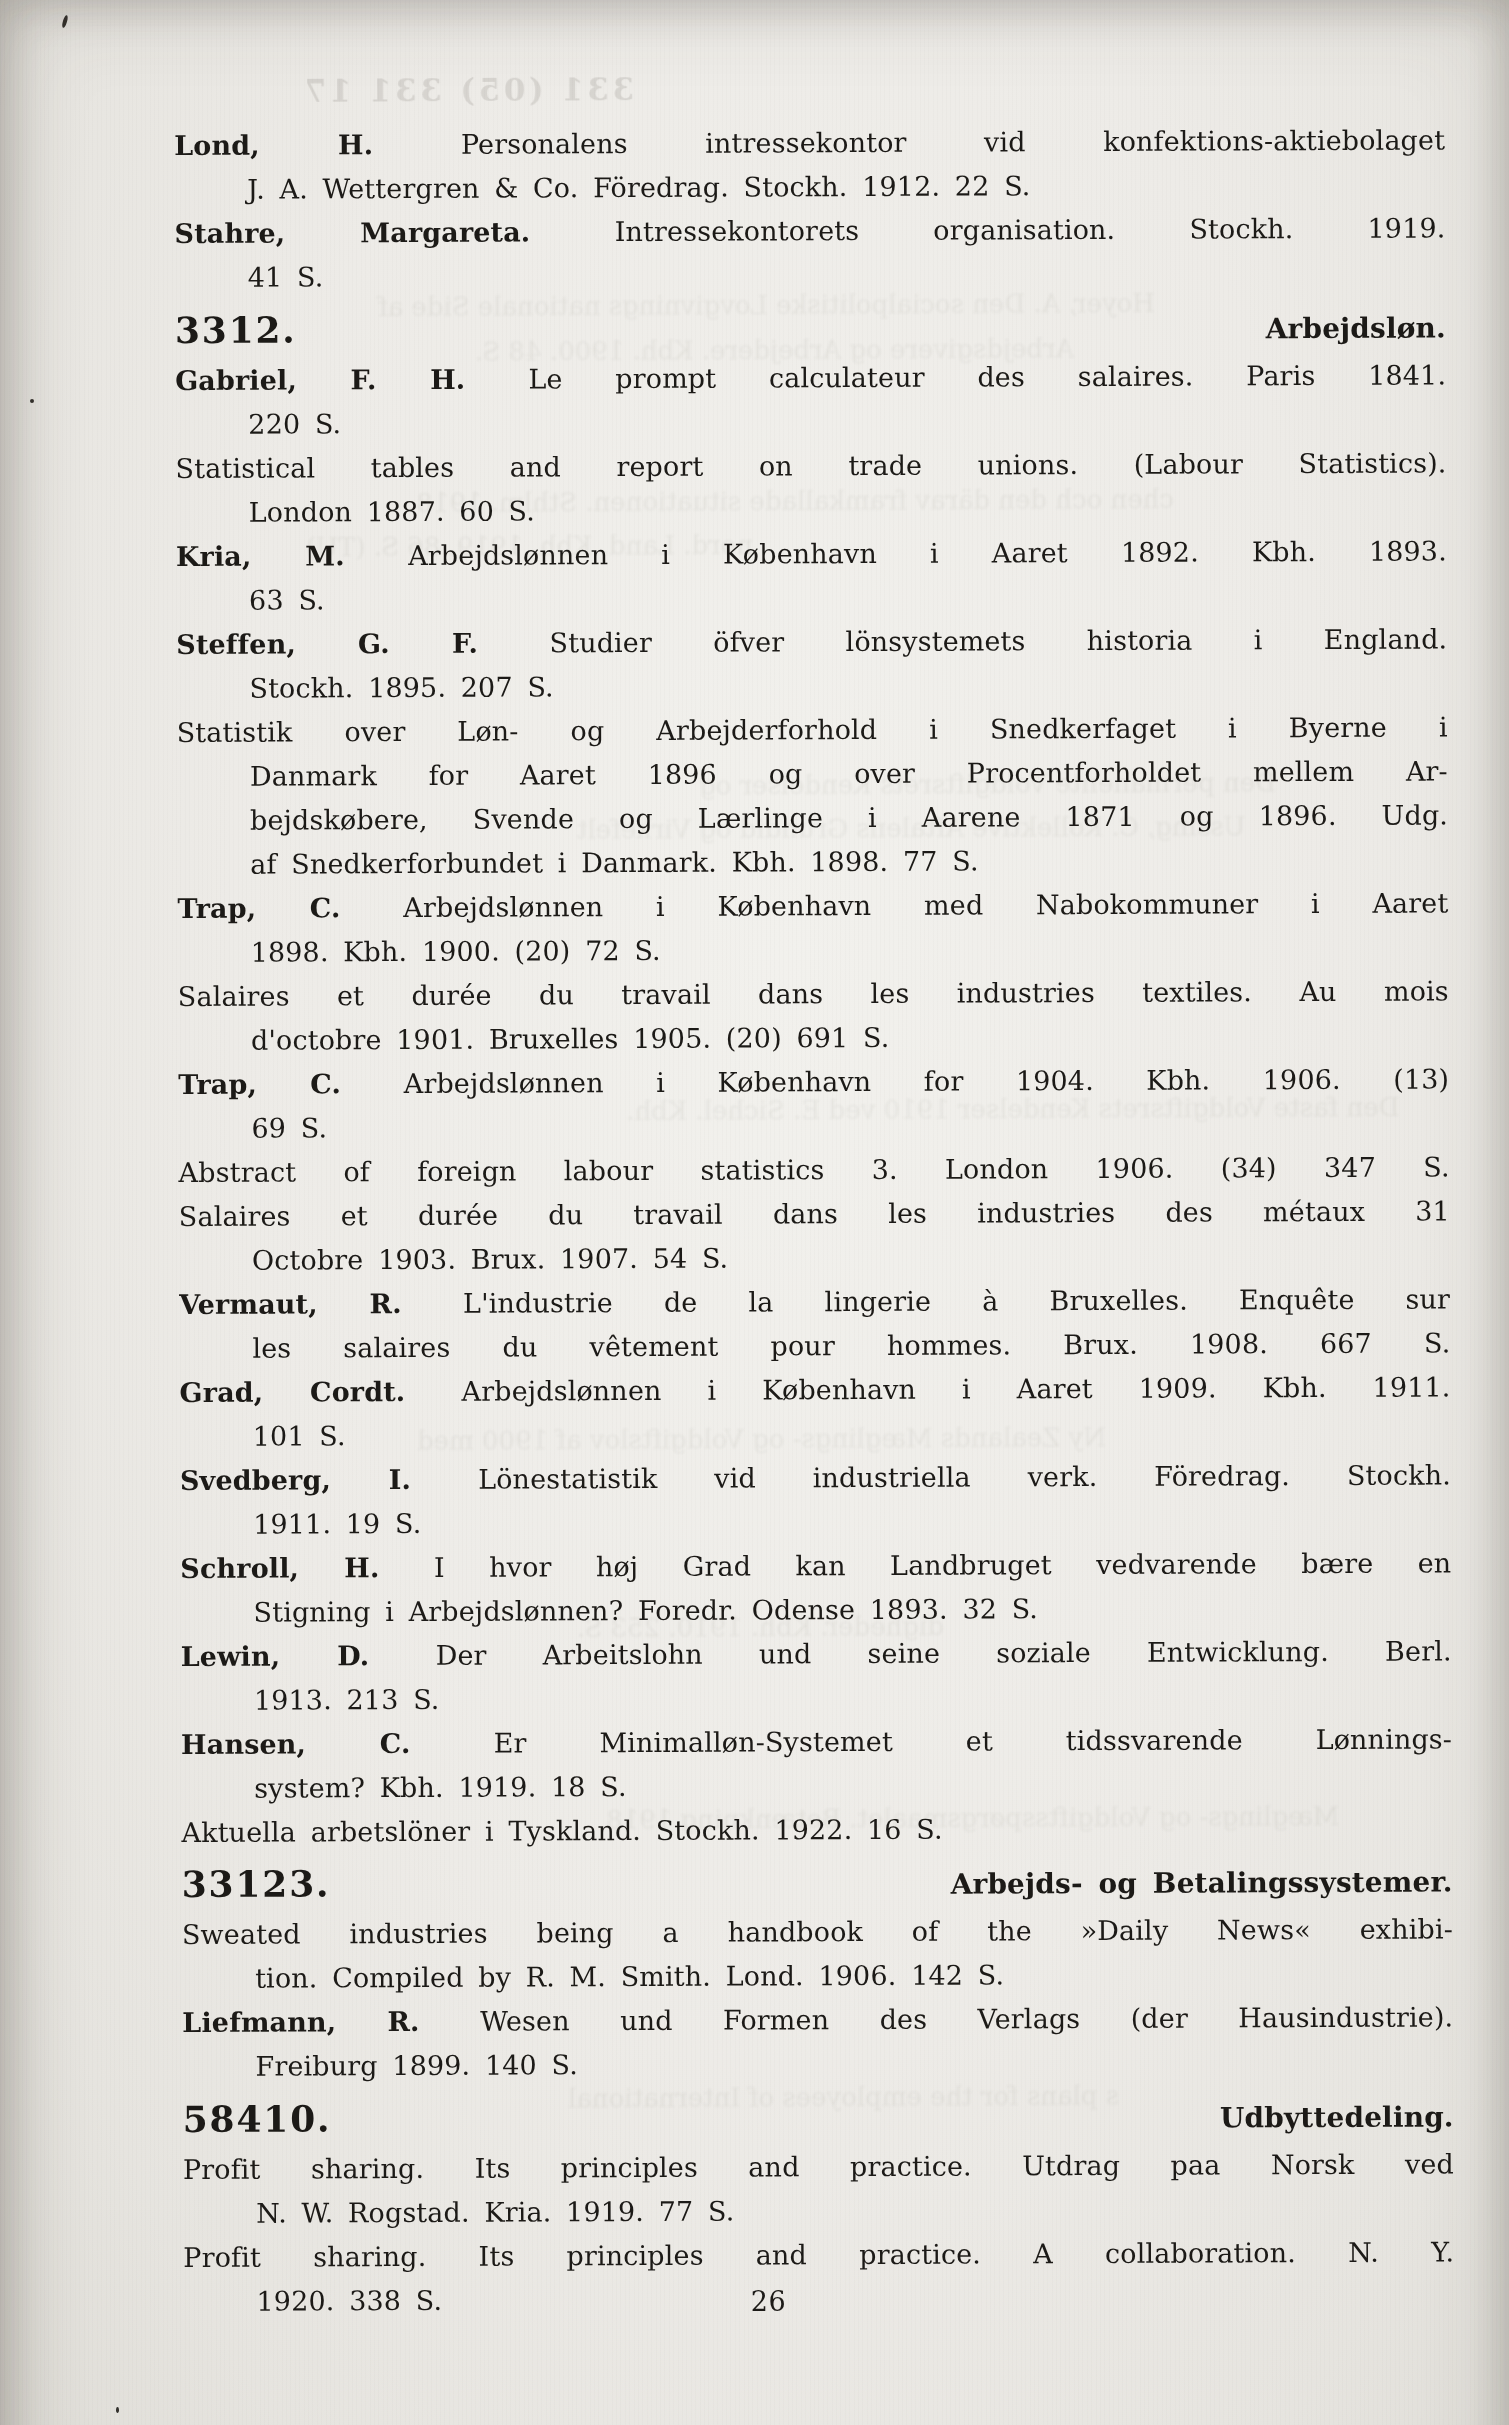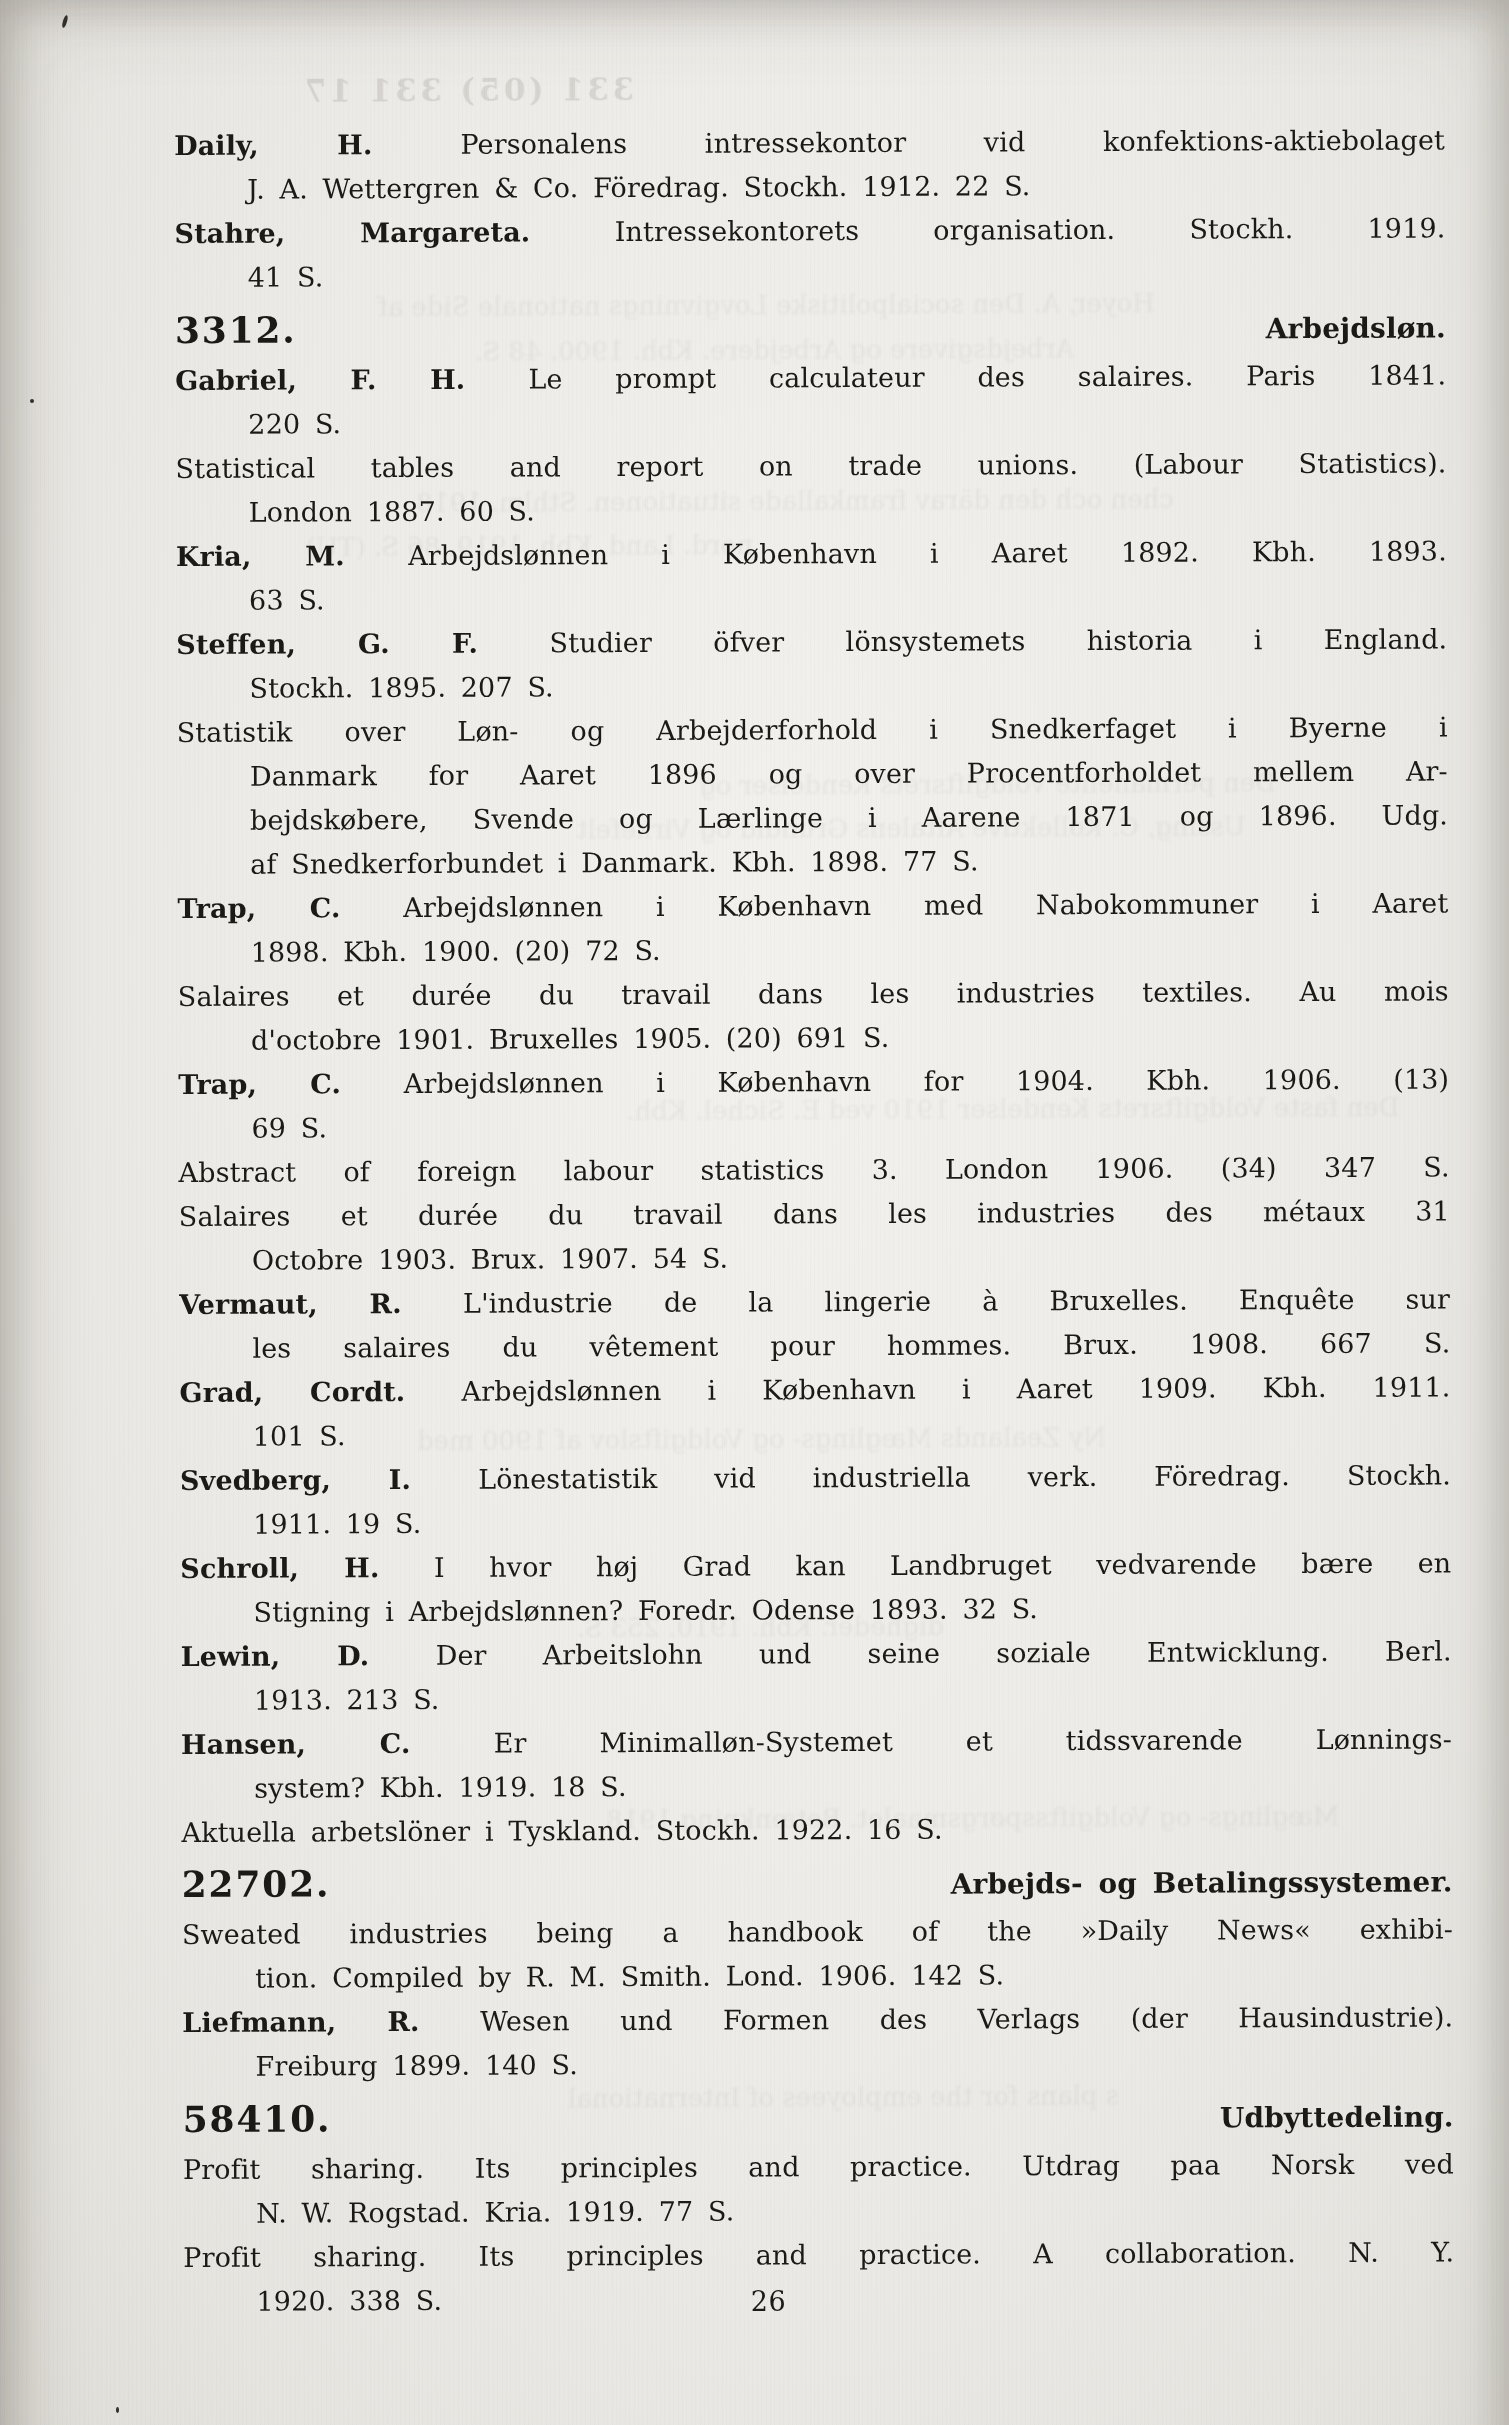--- a/index.html
+++ b/index.html
@@ -70,21 +70,21 @@
       <div class="ghost" style="top: 1612px; left: 577px;">digheder. Kbh. 1910. 253 S.</div>
       <div class="ghost" style="top: 1803px; left: 606px;">Mæglings- og Voldgiftsspørgsmaalet. Betænkning 1918</div>
       <div class="ghost" style="top: 2082px; left: 568px;">s plans for the employees of International</div>
     </div>
 
   <span class="speck" style="top:14.6px;left:63px;width:4.4px;height:12.6px;transform:rotate(16deg);"></span>
   <span class="speck" style="top:399px;left:30px;width:4.4px;height:4.4px;"></span>
   <span class="speck" style="top:2407px;left:116px;width:2.9px;height:6.3px;"></span>
 
   <div class="text-block">
-      <div class="line first full"><span class="author">Daily, H.</span> <span class="entry-text">Personalens intressekontor vid konfektions-aktiebolaget</span></div>
+      <div class="line first full"><span class="author">Lond, H.</span> <span class="entry-text">Personalens intressekontor vid konfektions-aktiebolaget</span></div>
       <div class="line cont">J. A. Wettergren &amp; Co. Föredrag. Stockh. 1912. 22 S.</div>
       <div class="line first full"><span class="author">Stahre, Margareta.</span> <span class="entry-text">Intressekontorets organisation. Stockh. 1919.</span></div>
       <div class="line cont">41 S.</div>
       <div class="line section-row">
         <span class="section-number">3312.</span>
         <span class="section-label">Arbejdsløn.</span>
       </div>
       <div class="line first full"><span class="author">Gabriel, F. H.</span> <span class="entry-text">Le prompt calculateur des salaires. Paris 1841.</span></div>
       <div class="line cont">220 S.</div>
       <div class="line first full"><span class="entry-text">Statistical tables and report on trade unions. (Labour Statistics).</span></div>
@@ -113,21 +113,21 @@
       <div class="line first full"><span class="author">Svedberg, I.</span> <span class="entry-text">Lönestatistik vid industriella verk. Föredrag. Stockh.</span></div>
       <div class="line cont">1911. 19 S.</div>
       <div class="line first full"><span class="author">Schroll, H.</span> <span class="entry-text">I hvor høj Grad kan Landbruget vedvarende bære en</span></div>
       <div class="line cont">Stigning i Arbejdslønnen? Foredr. Odense 1893. 32 S.</div>
       <div class="line first full"><span class="author">Lewin, D.</span> <span class="entry-text">Der Arbeitslohn und seine soziale Entwicklung. Berl.</span></div>
       <div class="line cont">1913. 213 S.</div>
       <div class="line first full"><span class="author">Hansen, C.</span> <span class="entry-text">Er Minimalløn-Systemet et tidssvarende Lønnings-</span></div>
       <div class="line cont">system? Kbh. 1919. 18 S.</div>
       <div class="line first"><span class="entry-text">Aktuella arbetslöner i Tyskland. Stockh. 1922. 16 S.</span></div>
       <div class="line section-row">
-        <span class="section-number">22702.</span>
+        <span class="section-number">33123.</span>
         <span class="section-label">Arbejds- og Betalingssystemer.</span>
       </div>
       <div class="line first full"><span class="entry-text">Sweated industries being a handbook of the »Daily News« exhibi-</span></div>
       <div class="line cont">tion. Compiled by R. M. Smith. Lond. 1906. 142 S.</div>
       <div class="line first full"><span class="author">Liefmann, R.</span> <span class="entry-text">Wesen und Formen des Verlags (der Hausindustrie).</span></div>
       <div class="line cont">Freiburg 1899. 140 S.</div>
       <div class="line section-row">
         <span class="section-number">58410.</span>
         <span class="section-label">Udbyttedeling.</span>
       </div>

